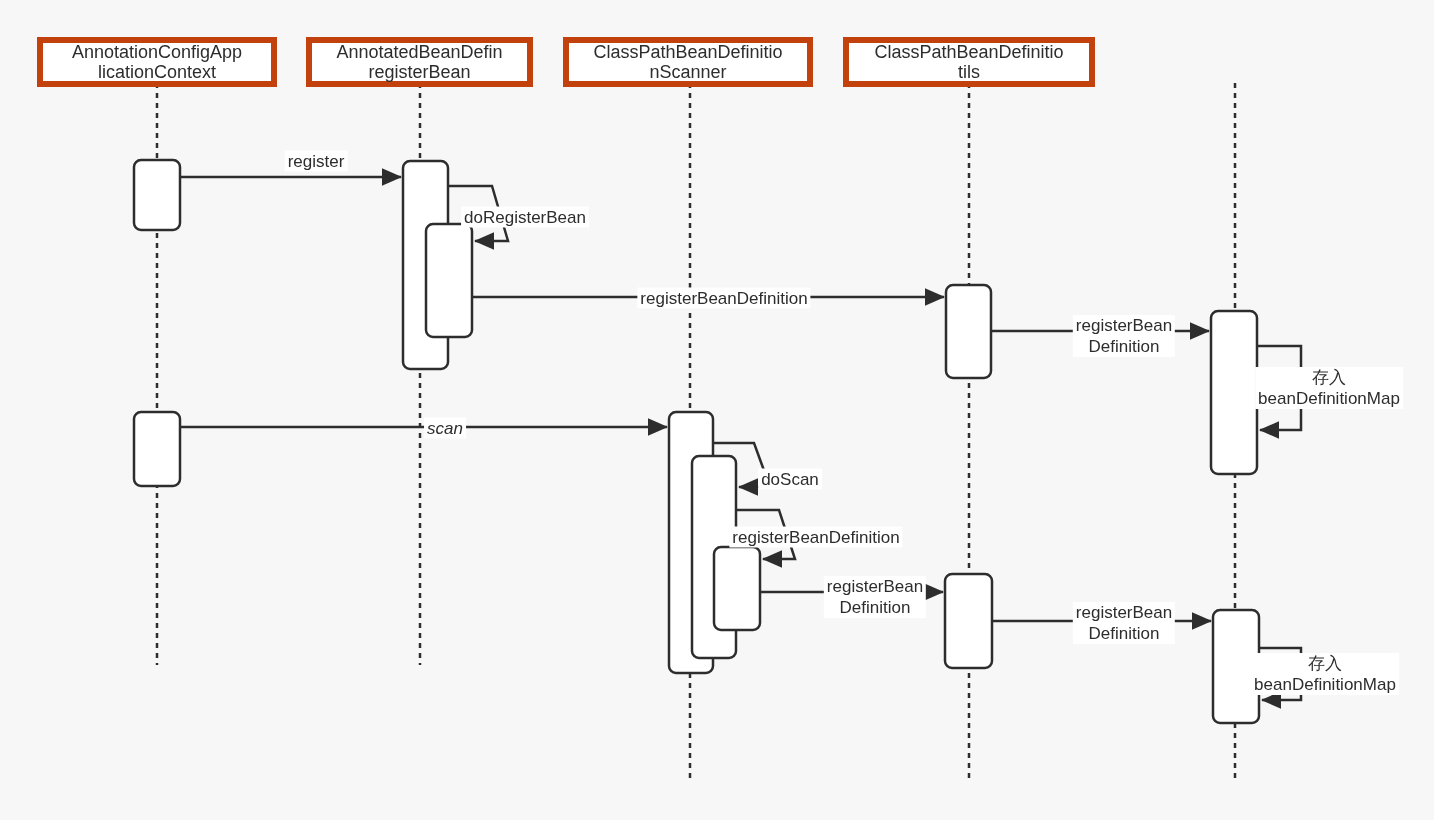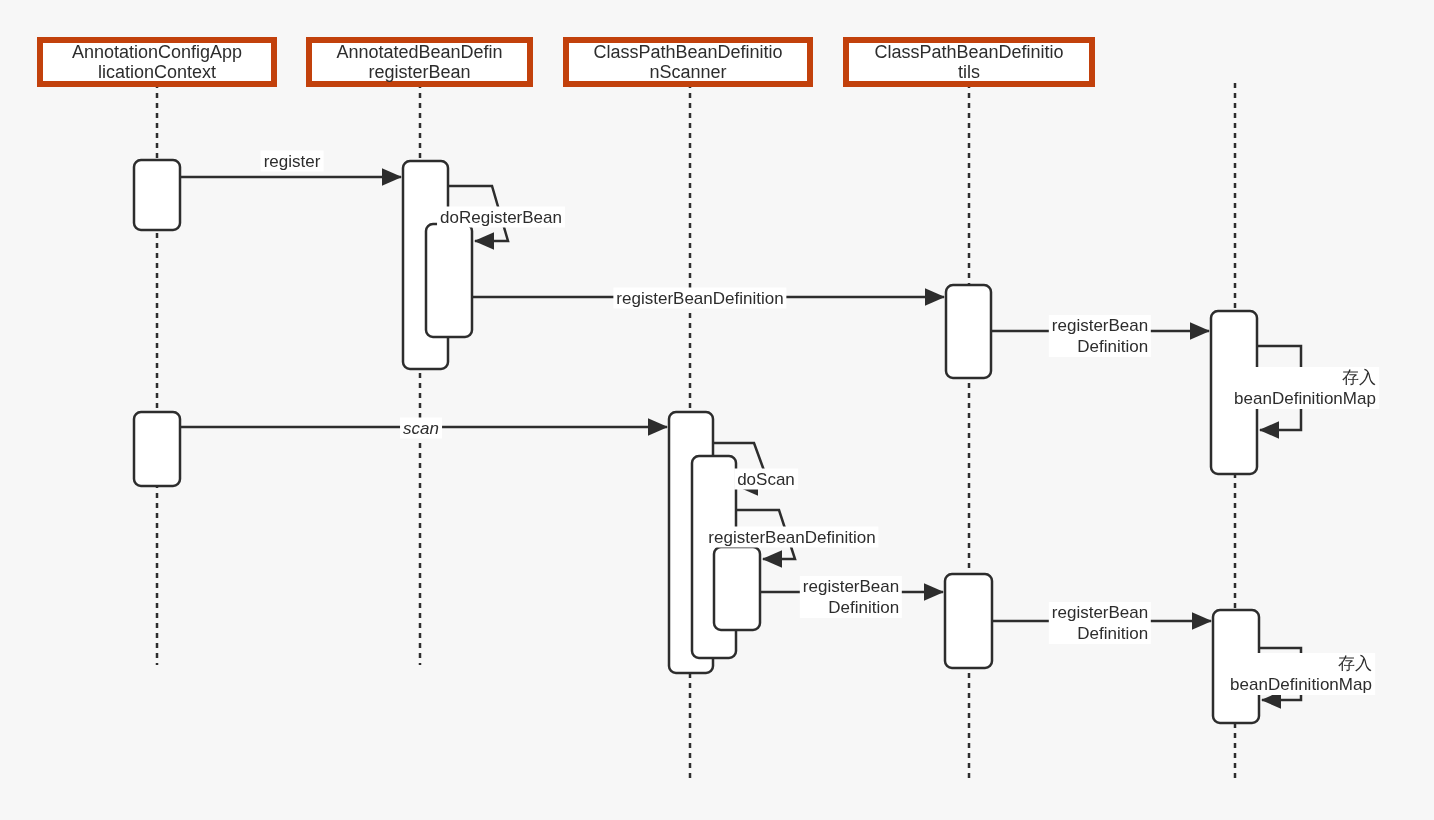--- a/index.html
+++ b/index.html
@@ -23,23 +23,24 @@
     font-size:18px;line-height:20px;
     white-space:pre-line;
     z-index:3;
   }
   .msg-label{
     position:absolute;
     transform:translate(-50%,-50%);
     background:#ffffff;
     padding:0 3px;
     font-size:17px;line-height:21px;
-    text-align:right;
+    text-align:center;
     white-space:pre-line;
     z-index:4;
+    margin-left:24px;
   }
   svg .lifeline{stroke:#2d2d2d;stroke-width:2.5;stroke-dasharray:5 5;fill:none;}
   svg .activation{fill:#ffffff;stroke:#2d2d2d;stroke-width:2.5;}
   svg .msg{stroke:#2d2d2d;stroke-width:2.5;fill:none;}
 </style>
 </head>
 <body>
 
 <div class="canvas">
 

